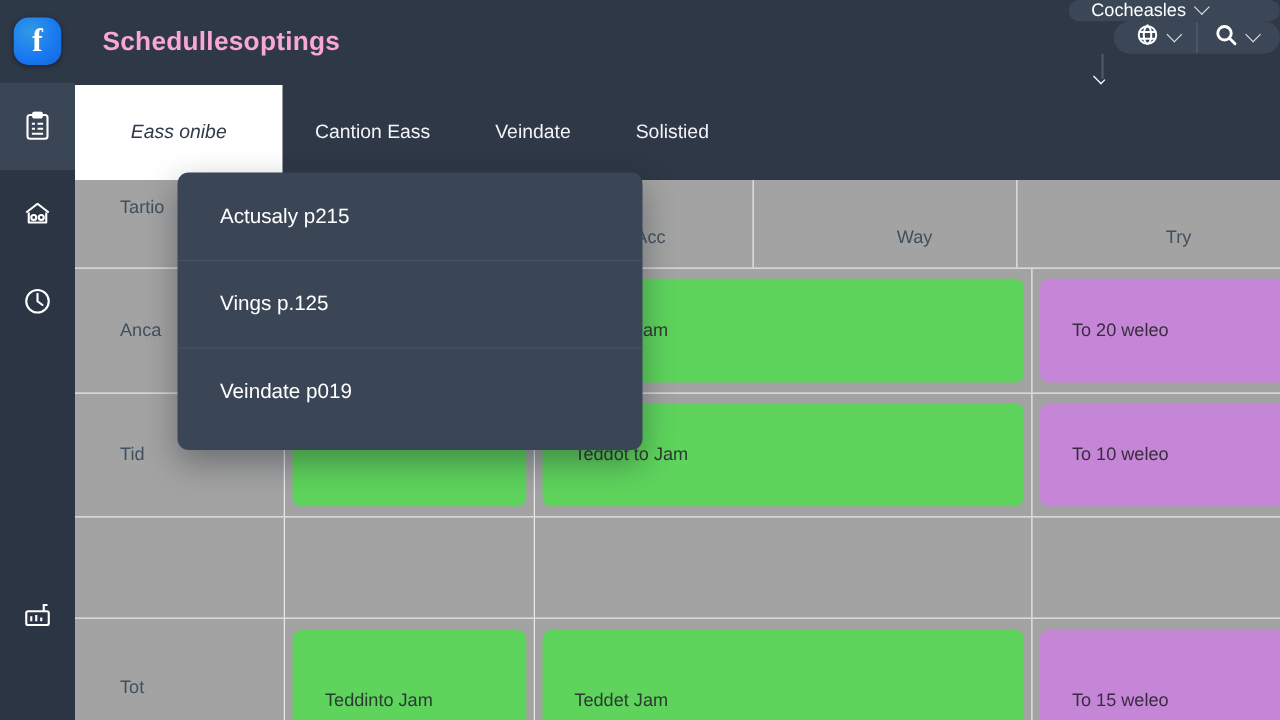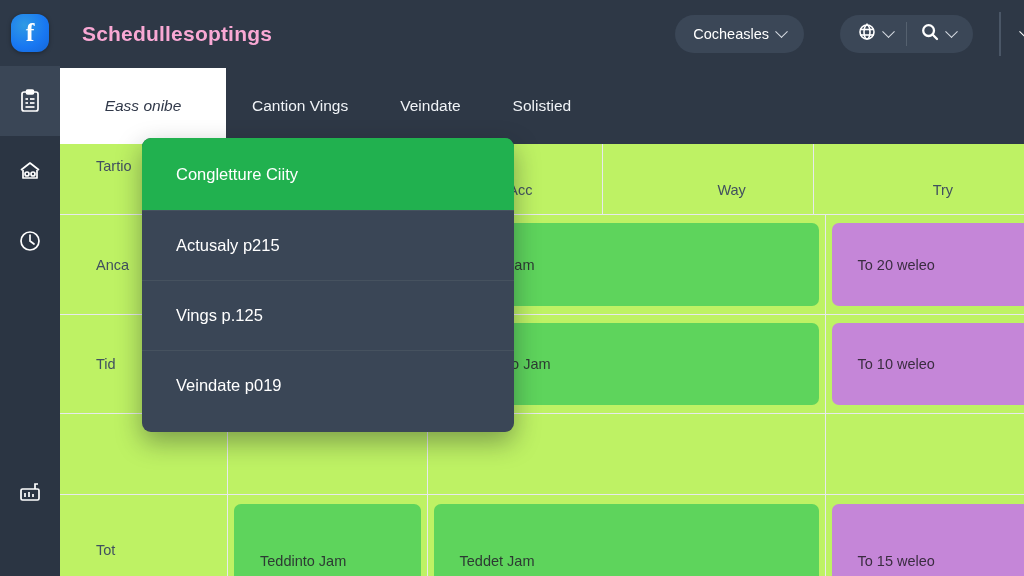--- a/index.html
+++ b/index.html
@@ -40,22 +40,23 @@
   
   #header {
     position:absolute; left:60px; top:0; right:0; height:68px;
     background:#2e3846; display:flex; align-items:center; z-index:20;
   }
   #header-title {
     color:#f9a8d4; font-size:21px; font-weight:bold; margin-left:22px;
     letter-spacing:.2px; white-space:nowrap;
   }
   #header-tools {
-    margin-left:auto; display:flex; align-items:center; height:100%;
+    margin-left:auto; display:flex; height:100%;
     padding-right:0;
+    flex-direction:column;
   }
   .pill {
     display:flex; align-items:center; gap:8px;
     background:#3b4757; border-radius:20px;
     height:38px; padding:0 18px; color:#ffffff; font-size:14.5px;
     white-space:nowrap;
   }
   .pill-group {
     display:flex; align-items:center;
     background:#3b4757; border-radius:20px; height:38px;
@@ -88,21 +89,21 @@
     padding:0 26px;
   }
   .tab.active {
     background:#ffffff; color:#31394a; width:166px; padding:0;font-style:italic;
   }
   .tab:not(.active) { color:#f0f3f7; }
 
   
   #grid {
     position:absolute; left:60px; top:144px; right:0; bottom:0;
-    background:#bef264; z-index:5;
+    background:#a3a3a3; z-index:5;
   }
   .grow {
     display:flex; border-bottom:1px solid #e7e9ed; position:relative;
   }
   .grow.headrow { height:71px; border-bottom:1px solid #e7e9ed; }
   .grow.r1 { height:100px; }
   .grow.r2 { height:99px; }
   .grow.r3 { height:81px; }
   .grow.r4 { height:110px; border-bottom:none; }
 
@@ -257,21 +258,21 @@
       <div class="tall-divider"></div>
       <span class="chev white edge-chev"></span>
     </div>
   </div>
 
   <div id="tabstrip">
     <div class="tab active">
       <span>Eass onibe</span>
     </div>
     <div class="tab">
-      <span>Cantion Vings</span>
+      <span>Cantion Eass</span>
     </div>
     <div class="tab">
       <span>Veindate</span>
     </div>
     <div class="tab">
       <span>Solistied</span>
     </div>
   </div>
 
   <div id="grid">
@@ -380,23 +381,20 @@
               <span>To 15 weleo</span>
             </div>
           </div>
         </div>
       </div>
     </div>
 
   </div>
 
   <div id="dropdown">
-    <div class="dd-item sel">
-      <span>Congletture Ciity</span>
-    </div>
     <div class="dd-item">
       <span>Actusaly p215</span>
     </div>
     <div class="dd-item">
       <span>Vings p.125</span>
     </div>
     <div class="dd-item">
       <span>Veindate p019</span>
     </div>
   </div>

